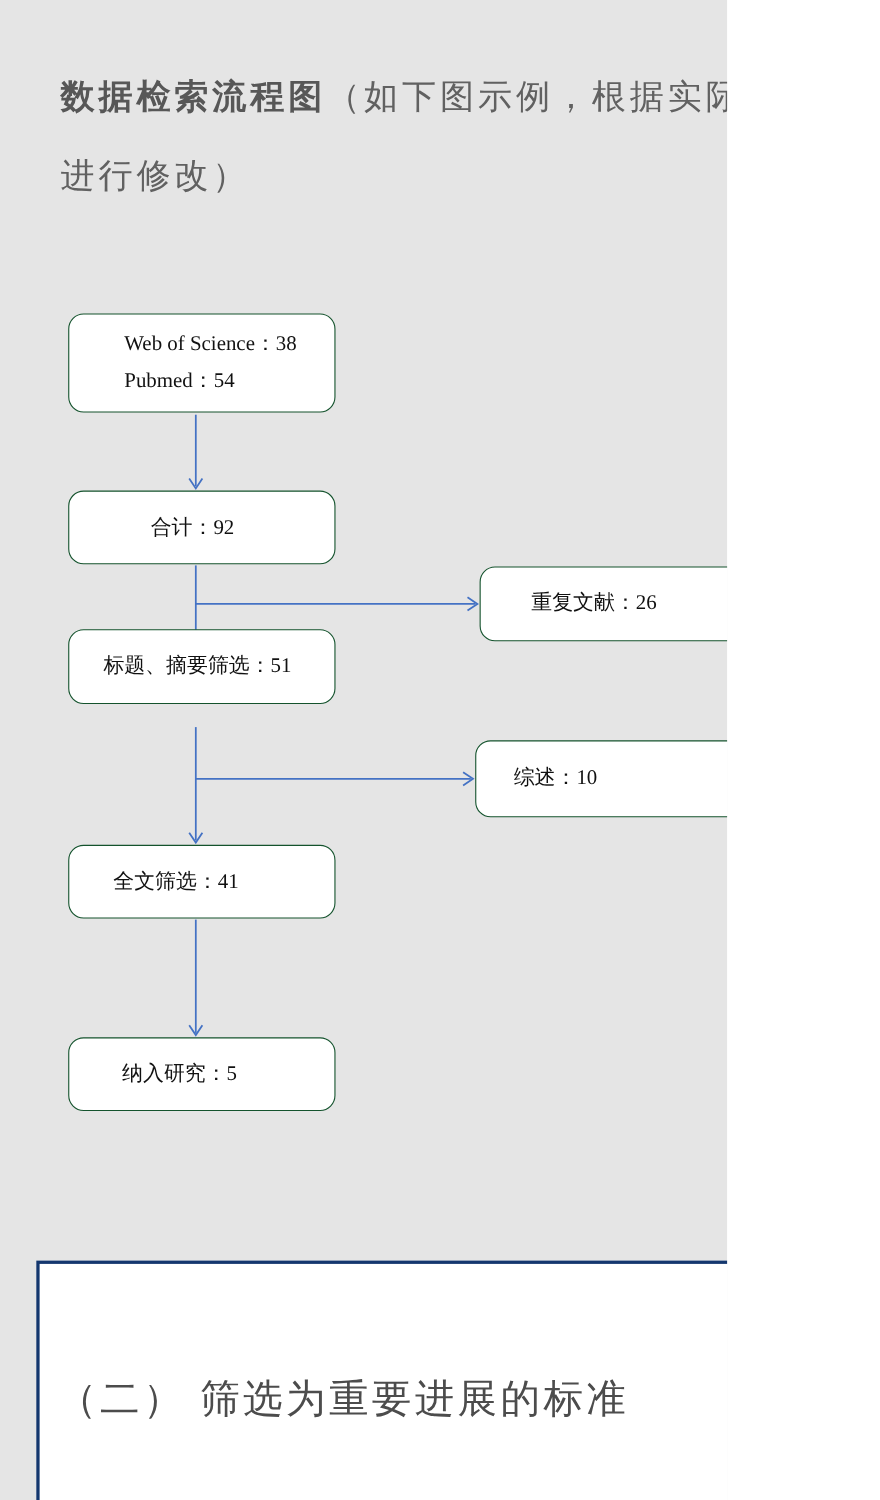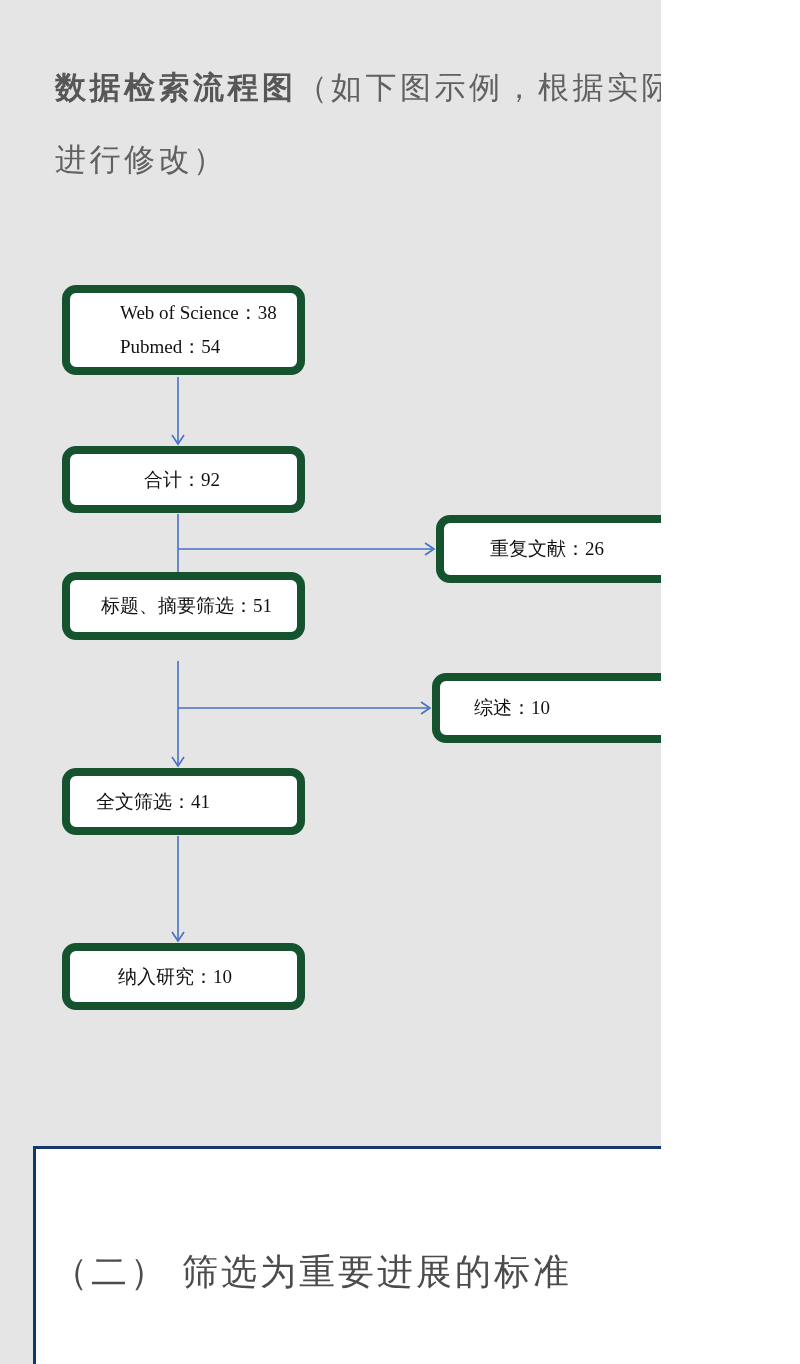--- a/index.html
+++ b/index.html
@@ -26,21 +26,21 @@
   .doc-title .t-bold { font-weight: bold; color: #575757; }
   .doc-title .t-rest { font-weight: normal; color: #616161; }
 
   
   #flowchart-layer { position: absolute; left: 0; top: 0; width: 800px; height: 1364px; }
   svg.arrows { position: absolute; left: 0; top: 0; pointer-events: none; }
 
   .node {
     position: absolute;
     box-sizing: border-box;
-    border: 8px solid #14532d;
+    border: 1px solid #14532d;
     border-radius: 14px;
     background: #ffffff;
     display: flex;
     flex-direction: column;
     justify-content: center;
     font-family: "Liberation Serif", "DejaVu Serif", serif;
     font-size: 19px;
     color: #111111;
   }
   .node-line { line-height: 34px; white-space: nowrap; }
@@ -122,26 +122,26 @@
     </div>
 
     <div class="node" style="left:62px; top:572px; width:243px; height:68px; padding-left:31px;">
       <div class="node-line">标题、摘要筛选：51</div>
     </div>
 
     <div class="node" style="left:432px; top:673px; width:306px; height:70px; padding-left:34px;">
       <div class="node-line">综述：10</div>
     </div>
 
-    <div class="node" style="left:62px; top:768px; width:243px; height:67px; padding-left:26px;">
+    <div class="node" style="left:62px; top:768px; width:243px; height:67px; padding-left:40px;">
       <div class="node-line">全文筛选：41</div>
     </div>
 
     <div class="node" style="left:62px; top:943px; width:243px; height:67px; padding-left:48px;">
-      <div class="node-line">纳入研究：10</div>
+      <div class="node-line">纳入研究：5</div>
     </div>
 
   </div>
 
   <div class="section-box">
     <div class="section-heading">（二） 筛选为重要进展的标准</div>
   </div>
 
 </div>
 

